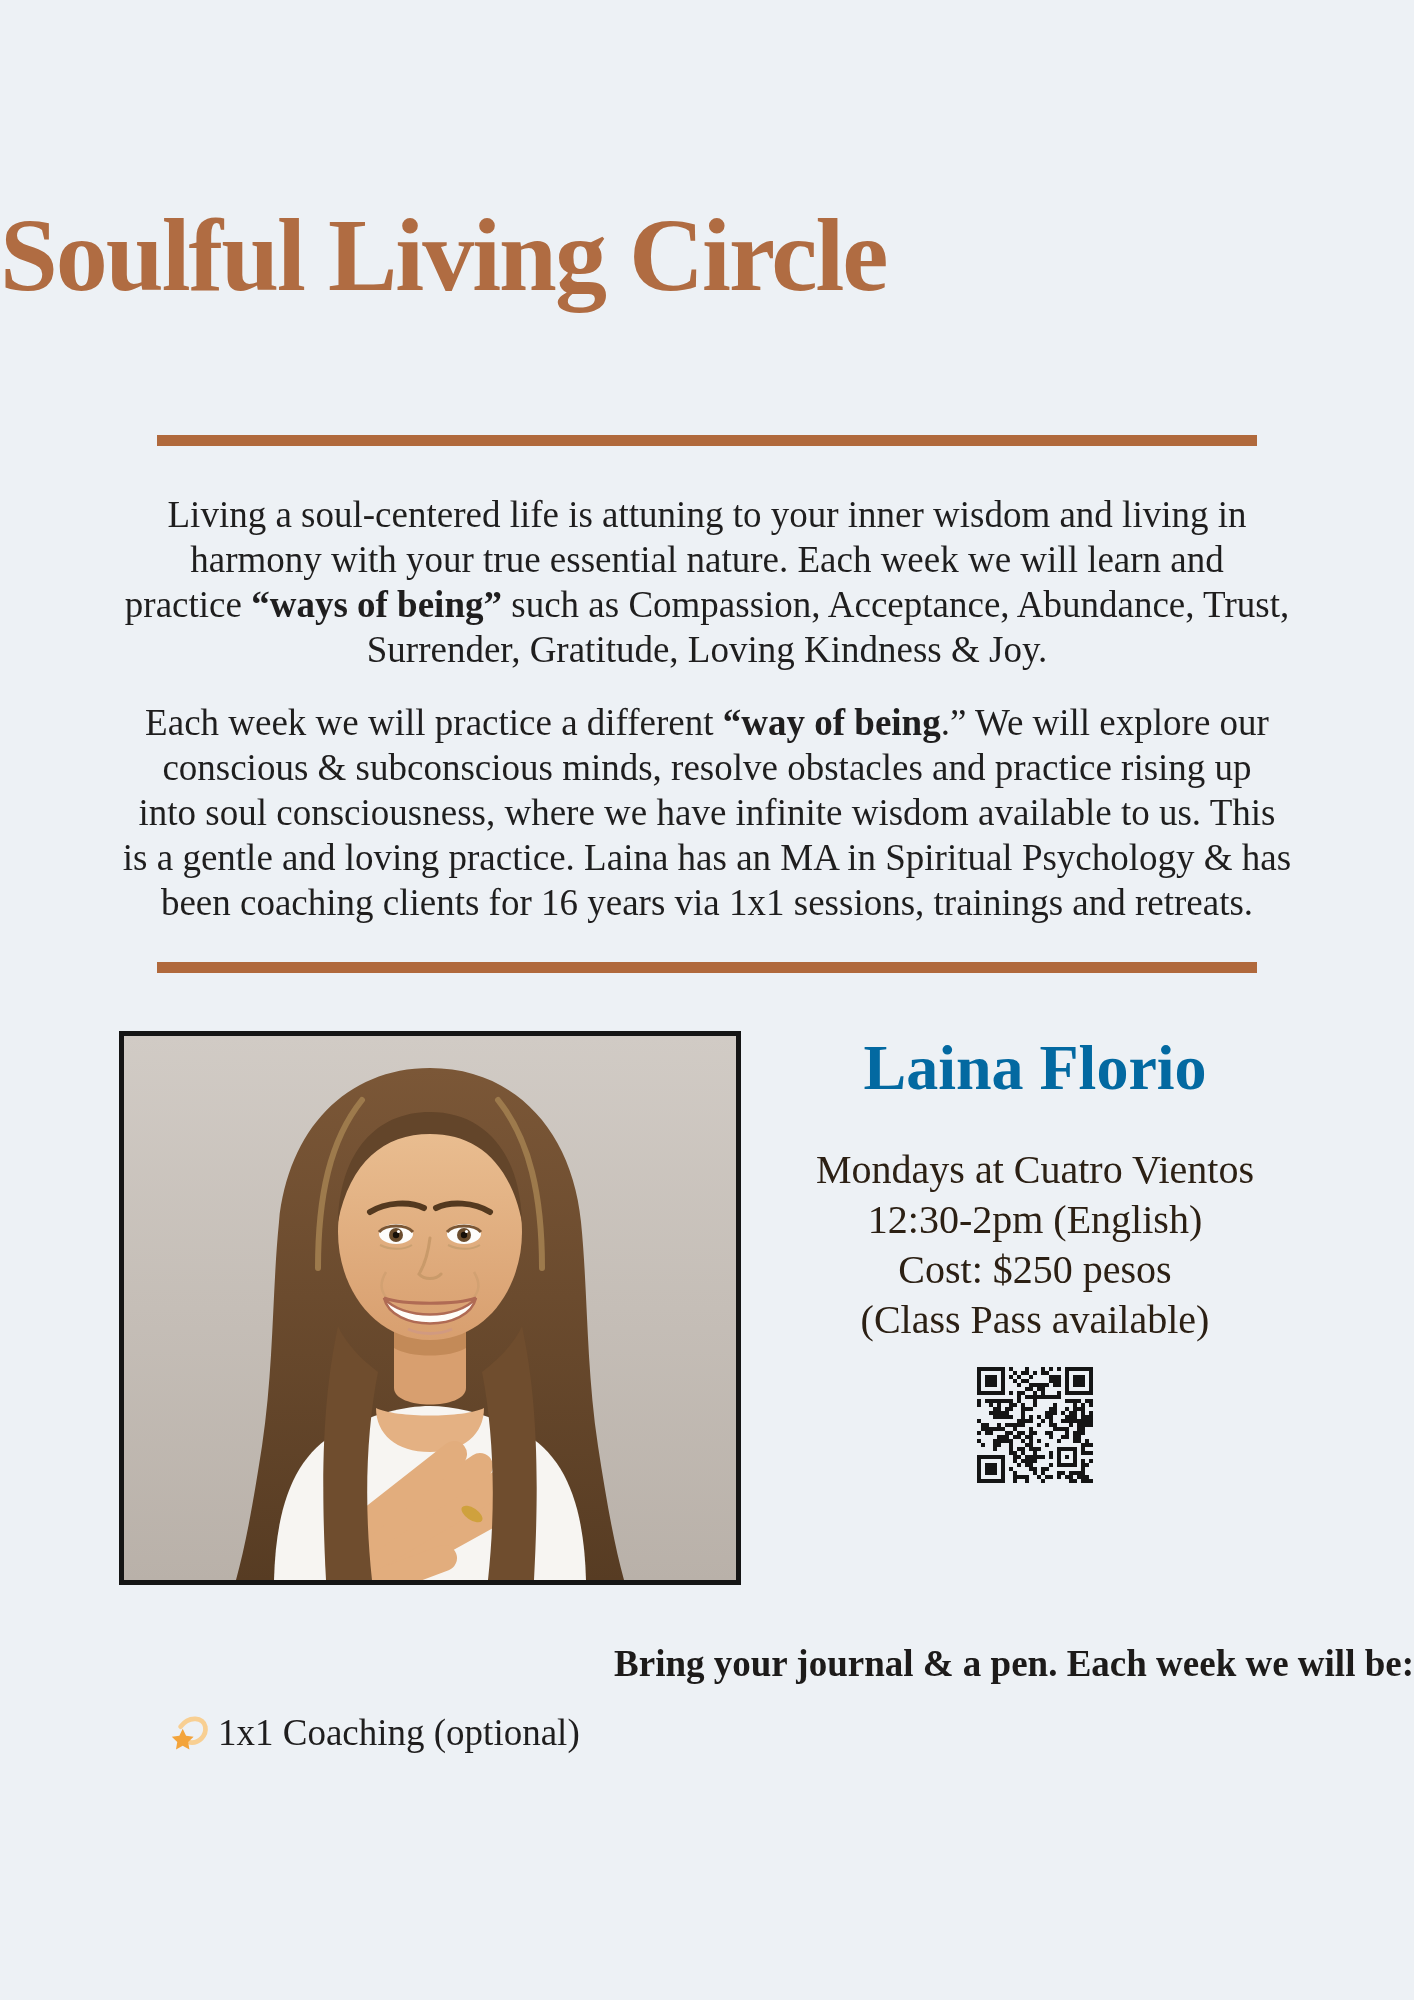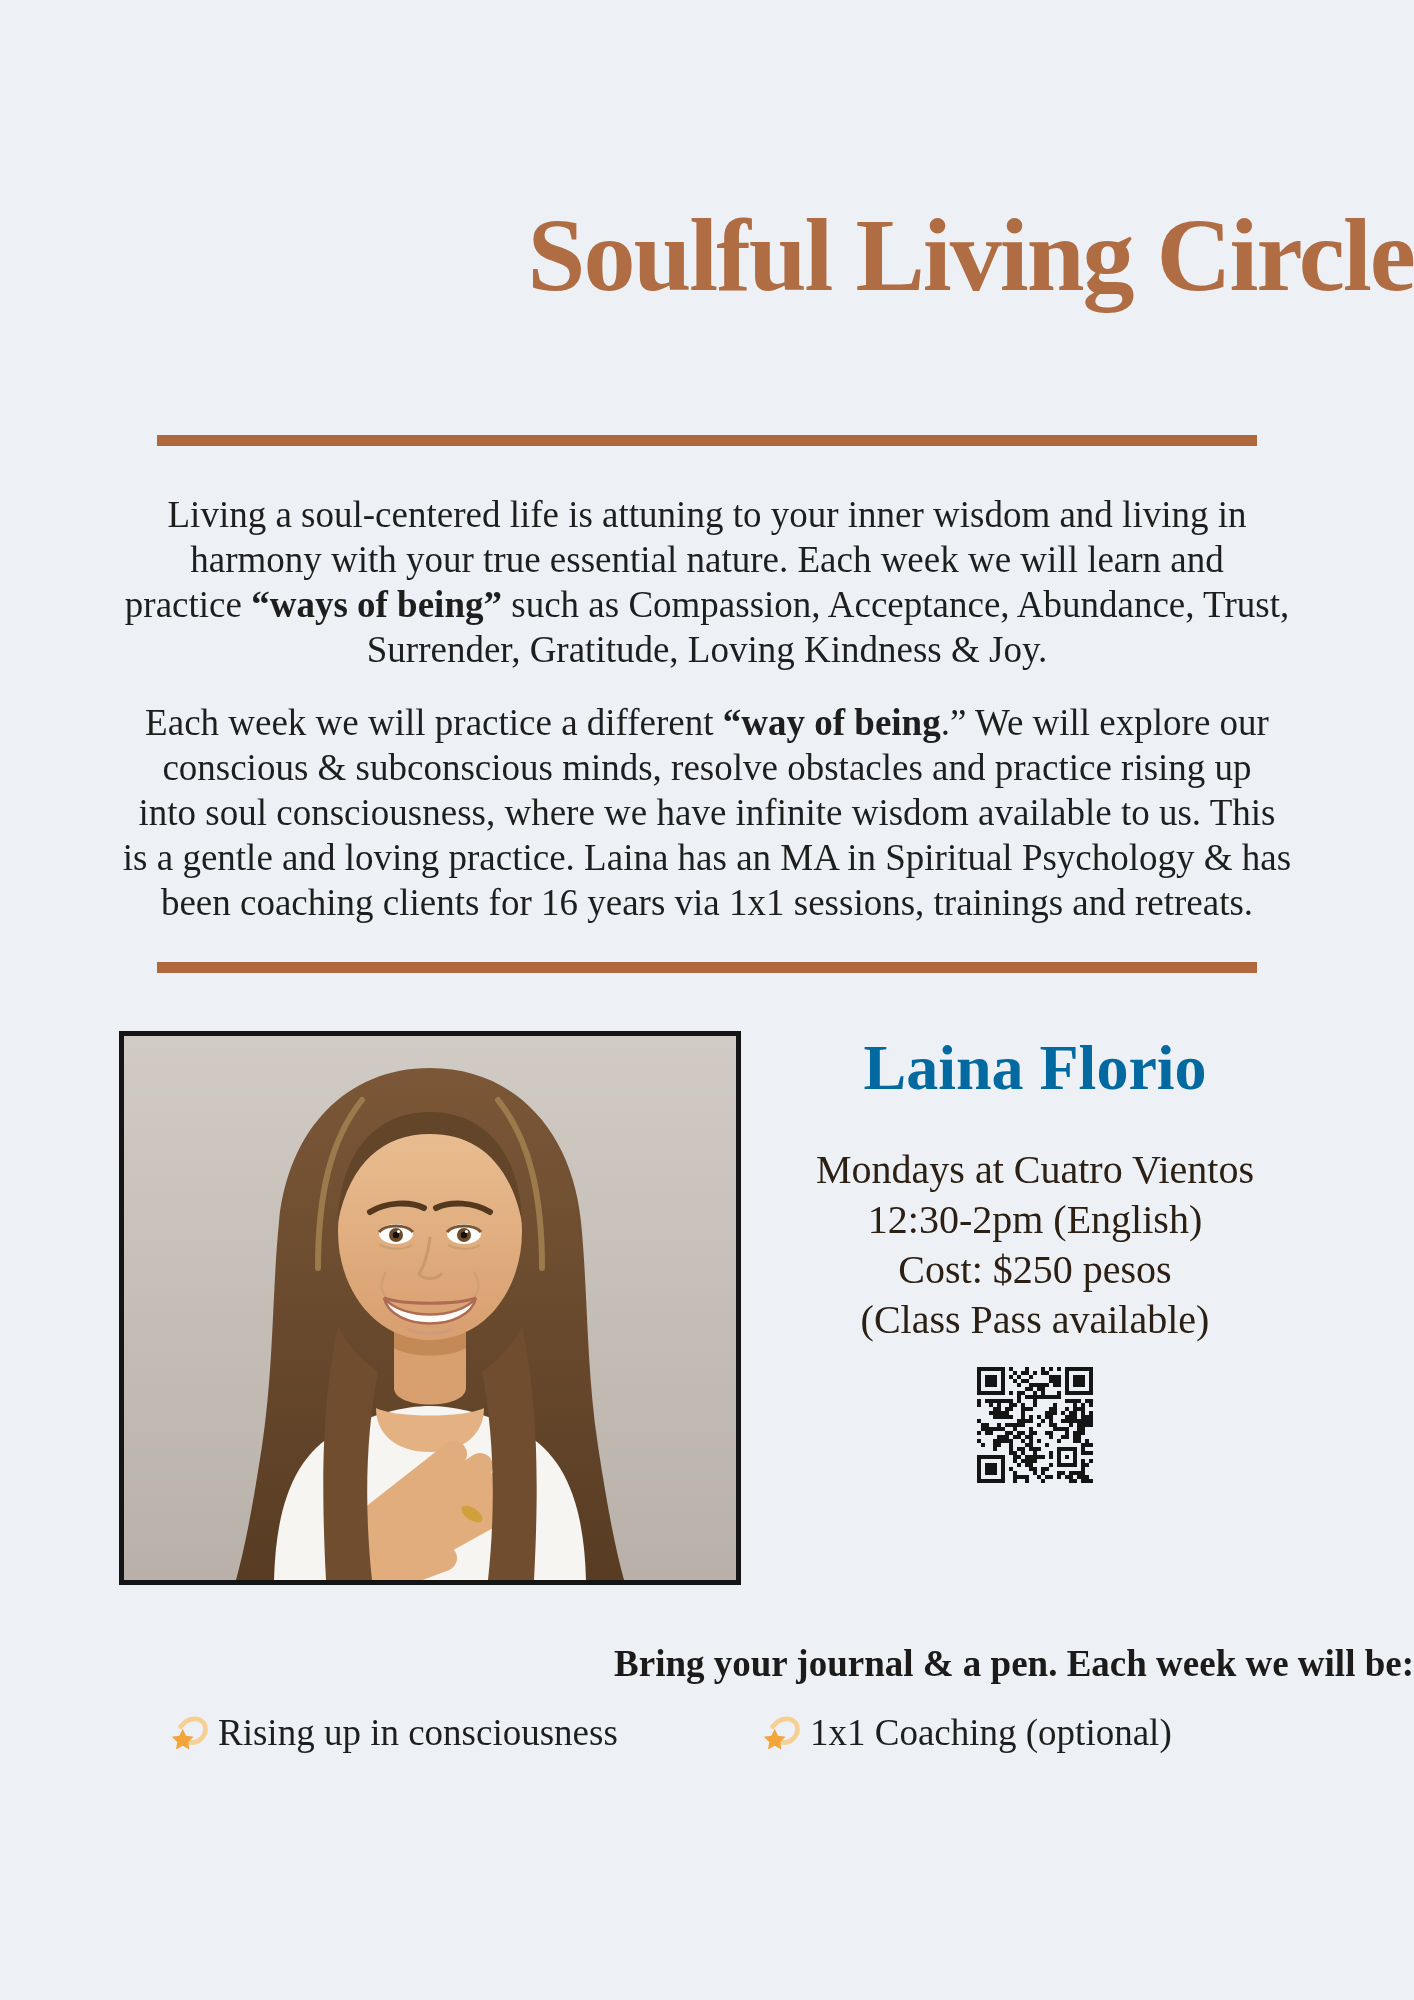--- a/index.html
+++ b/index.html
@@ -9,21 +9,21 @@
     margin:0 auto;
     background:#edf1f5;
     font-family:"Liberation Serif","DejaVu Serif",serif;
     color:#1f1e1e;
     overflow:hidden;
   }
   .bold{font-weight:bold;}
   
   .main-title{
     position:absolute;top:203px;left:0;right:0;
-    text-align:right;
+    text-align:left;
     font-size:104px;line-height:1;font-weight:bold;
     letter-spacing:-2px;
     color:#b06c42;
   }
   .subtitle{
     position:absolute;top:348px;left:0;right:0;
     text-align:center;
     font-size:52px;line-height:1;
     color:#b06c42;
   }
@@ -493,27 +493,20 @@
           </g>
       </svg>
     </div>
   </div>
 
   <div class="footer-heading">Bring your journal &amp; a pen. Each week we will be:</div>
   <div class="bullet-grid">
 
 
 
-    <div class="bullet-item">
-      <svg class="star-swoosh" viewBox="0 0 40 40" aria-hidden="true">
-        <path d="M12 14 C 20 3 34 5 35.5 14 C 37 23 29 30 21 29" fill="none" stroke="#f8cf92" stroke-width="4.5" stroke-linecap="round"></path>
-        <path d="M14 16 l3.2 6.5 7.2 1 -5.2 5 1.2 7.1 -6.4-3.4 -6.4 3.4 1.2-7.1 -5.2-5 7.2-1 z" fill="#f3a43b"></path>
-      </svg>
-      <span>Rising up in consciousness</span>
-    </div>
 
     <div class="bullet-item">
       <svg class="star-swoosh" viewBox="0 0 40 40" aria-hidden="true">
         <path d="M12 14 C 20 3 34 5 35.5 14 C 37 23 29 30 21 29" fill="none" stroke="#f8cf92" stroke-width="4.5" stroke-linecap="round"></path>
         <path d="M14 16 l3.2 6.5 7.2 1 -5.2 5 1.2 7.1 -6.4-3.4 -6.4 3.4 1.2-7.1 -5.2-5 7.2-1 z" fill="#f3a43b"></path>
       </svg>
       <span>1x1 Coaching (optional)</span>
     </div>
 
   </div>

